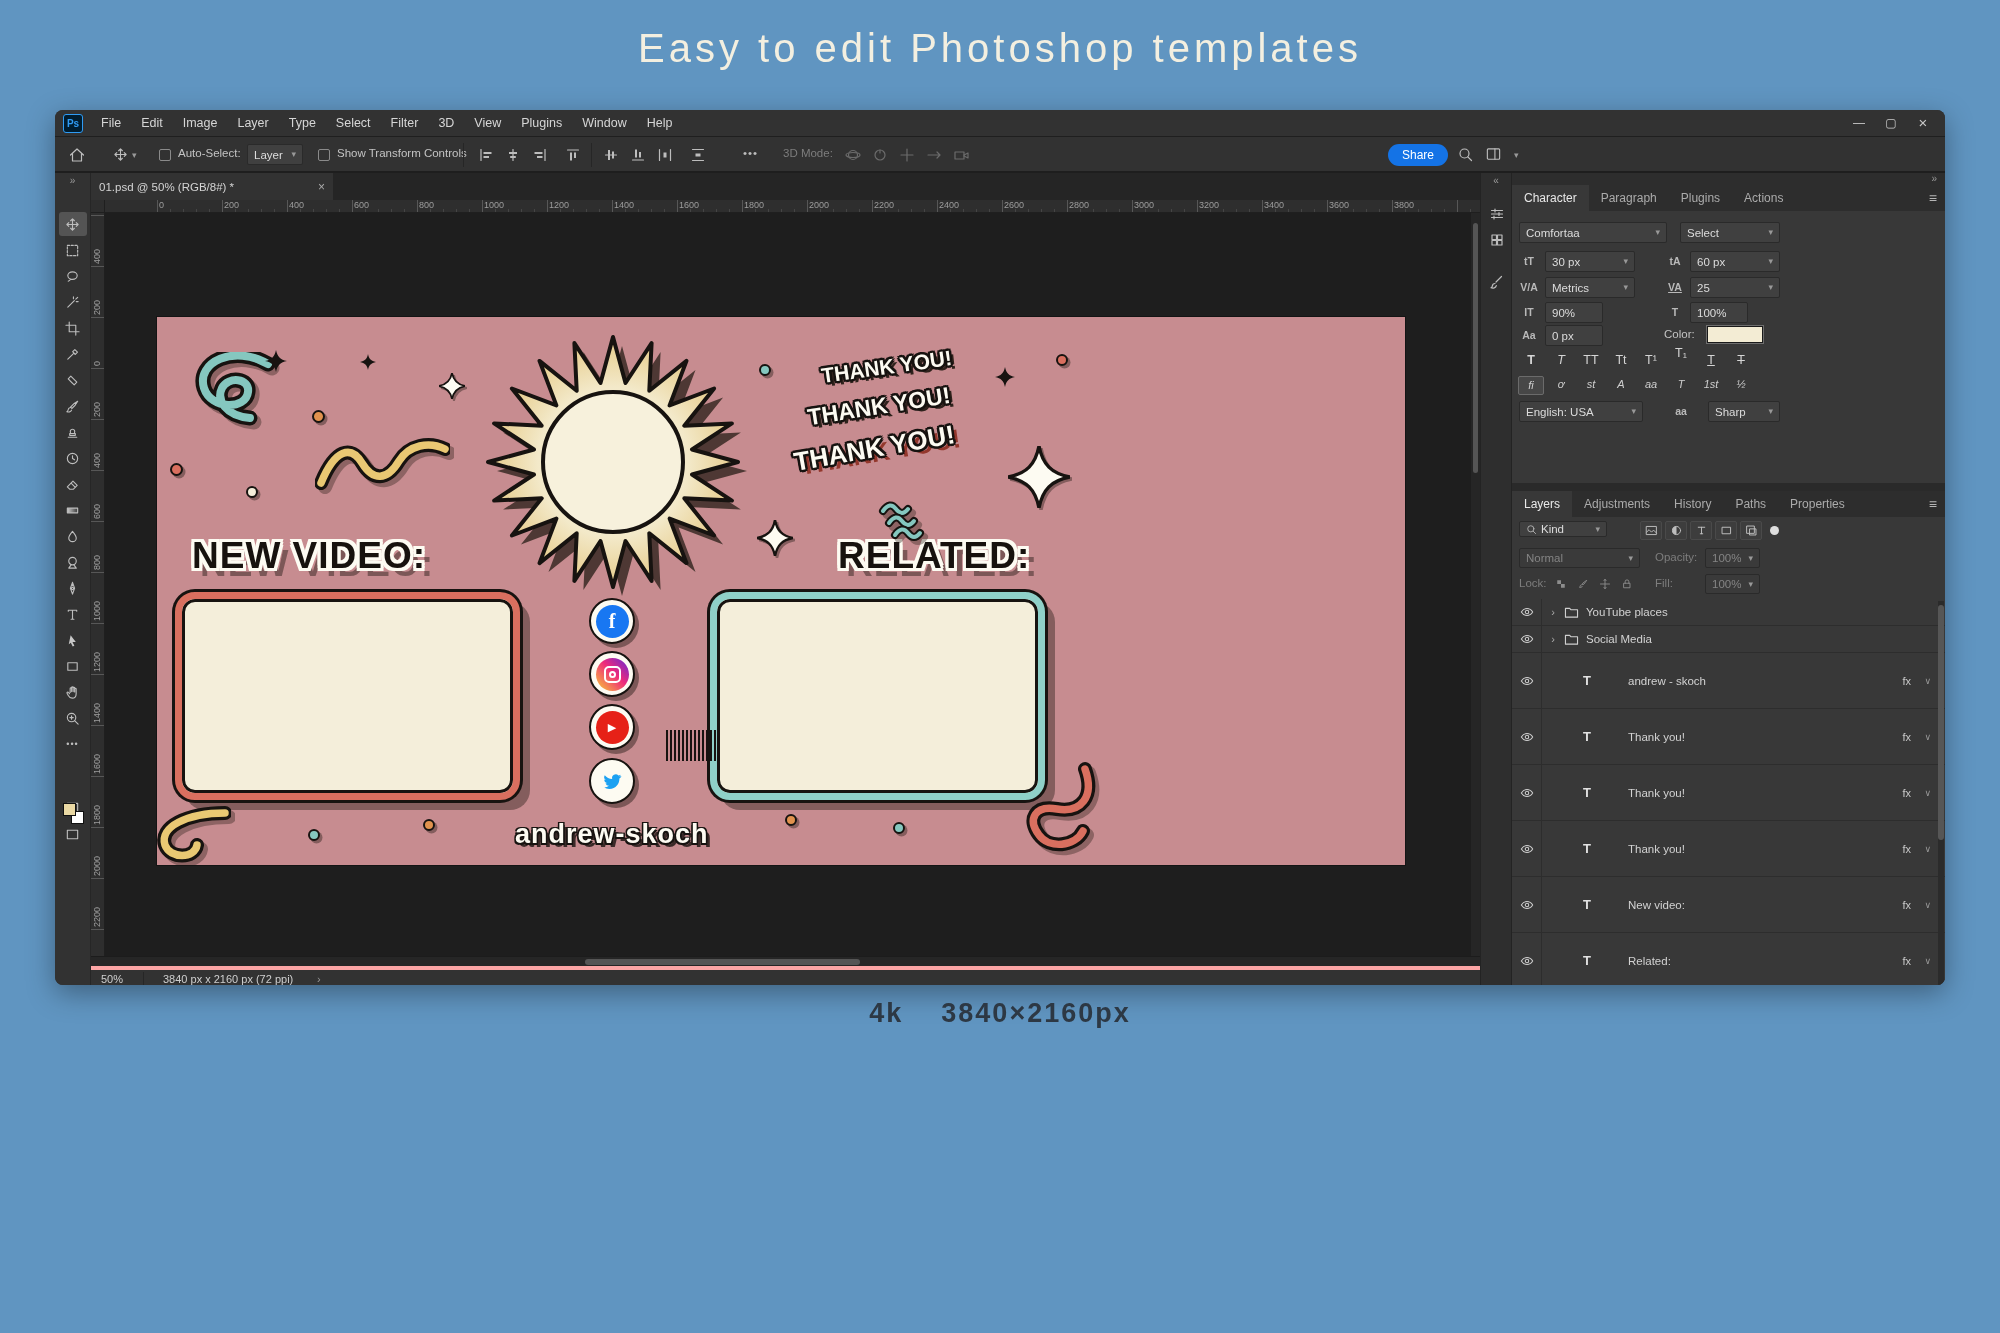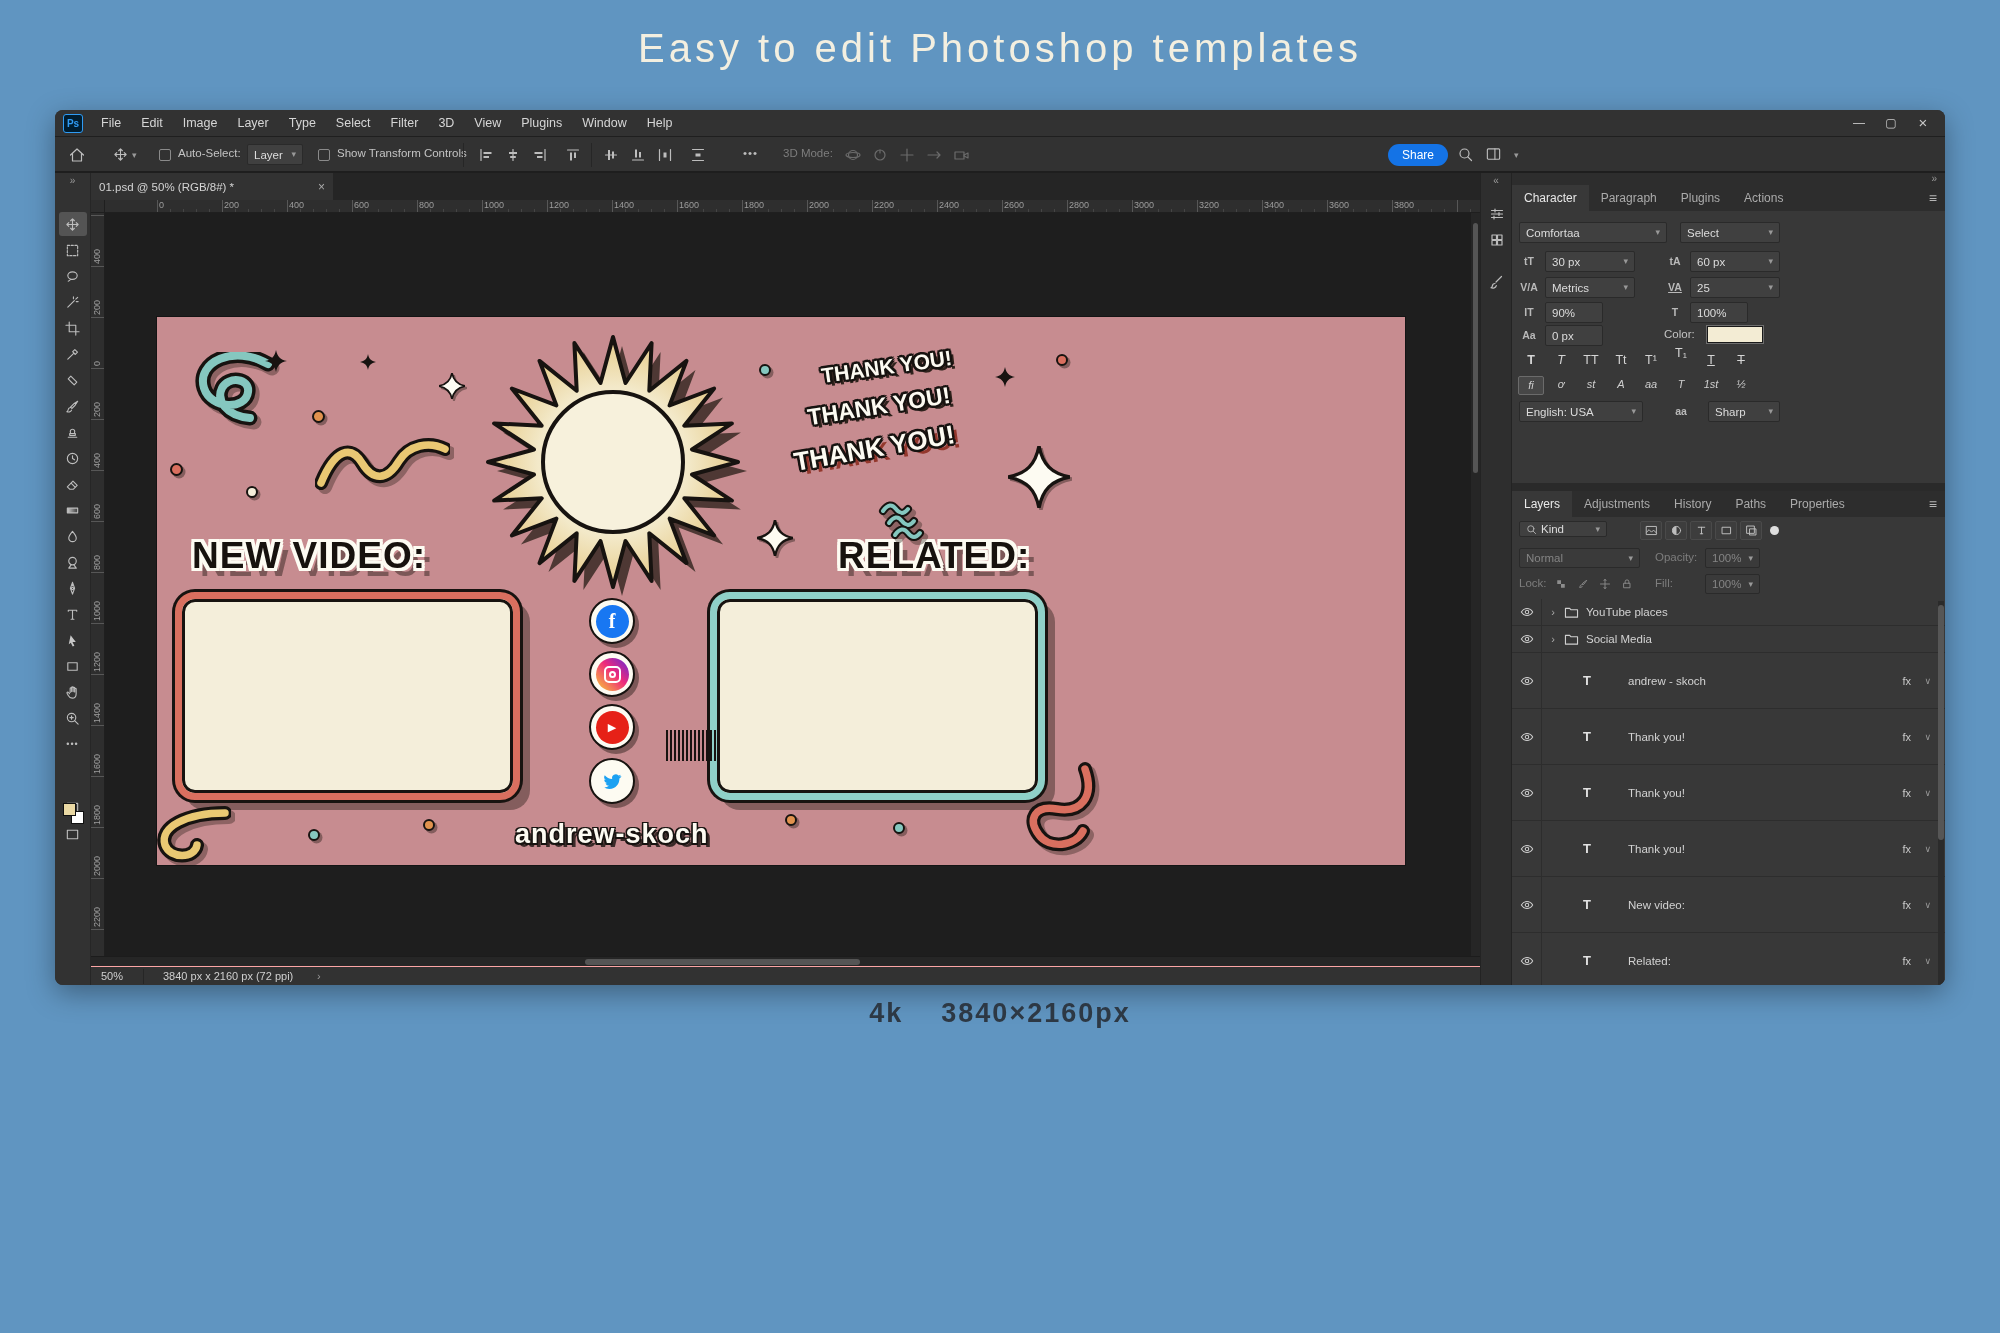--- a/index.html
+++ b/index.html
@@ -44,21 +44,21 @@
   .vruler{position:absolute;left:36px;top:103px;width:14px;height:743px;background:#2e2e2e;border-right:1px solid #1f1f1f;overflow:hidden;
     background-image:repeating-linear-gradient(180deg,#575757 0 1px,transparent 1px 51px);background-position:0 2px}
   .vnums{display:flex;flex-direction:column;padding-top:2px}
   .vnums span{flex:0 0 51px;writing-mode:vertical-rl;transform:rotate(180deg);font-size:9px;color:#9d9d9d;padding-top:2px;margin-left:1px}
   .rcorner{position:absolute;left:36px;top:90px;width:14px;height:13px;background:#2e2e2e;border-right:1px solid #1f1f1f;border-bottom:1px solid #1f1f1f}
   .viewport{position:absolute;left:50px;top:103px;width:1375px;height:743px;background:#1e1e1e;overflow:hidden}
   .vscroll{position:absolute;left:1416px;top:103px;width:9px;height:743px;background:#262626}
   .vscroll i{position:absolute;left:2px;top:10px;width:5px;height:250px;background:#555;border-radius:3px}
   .hscroll{position:absolute;left:36px;top:846px;width:1389px;height:10px;background:#262626;border-top:1px solid #1c1c1c}
   .hscroll i{position:absolute;left:494px;top:2px;width:275px;height:6px;background:#555;border-radius:3px}
-  .statusbar{position:absolute;left:36px;top:856px;width:1389px;height:19px;background:#323232;border-top:1px solid #fca5a5;font-size:11px;color:#cfcfcf}
+  .statusbar{position:absolute;left:36px;top:856px;width:1389px;height:19px;background:#323232;border-top:4px solid #fca5a5;font-size:11px;color:#cfcfcf}
   
   .cstrip{position:absolute;left:1425px;top:63px;width:32px;height:812px;background:#2e2e2e;border-left:1px solid #232323;border-right:1px solid #232323}
   .cstrip .ic{width:32px;height:26px;display:flex;align-items:center;justify-content:center}
   .cstrip svg{width:16px;height:16px}
   
   .panels{position:absolute;left:1457px;top:63px;width:433px;height:812px;background:#383838}
   .dockhead{position:absolute;left:0;top:0;width:100%;height:12px;background:#2d2d2d;font-size:10px;color:#9a9a9a;text-align:right;line-height:11px;padding-right:8px}
   .ptabs{position:absolute;left:0;width:100%;height:26px;background:#2d2d2d;display:flex}
   .ptab{padding:0 12px;display:flex;align-items:center;font-size:12px;color:#ababab}
   .ptab.active{background:#383838;color:#e8e8e8}

